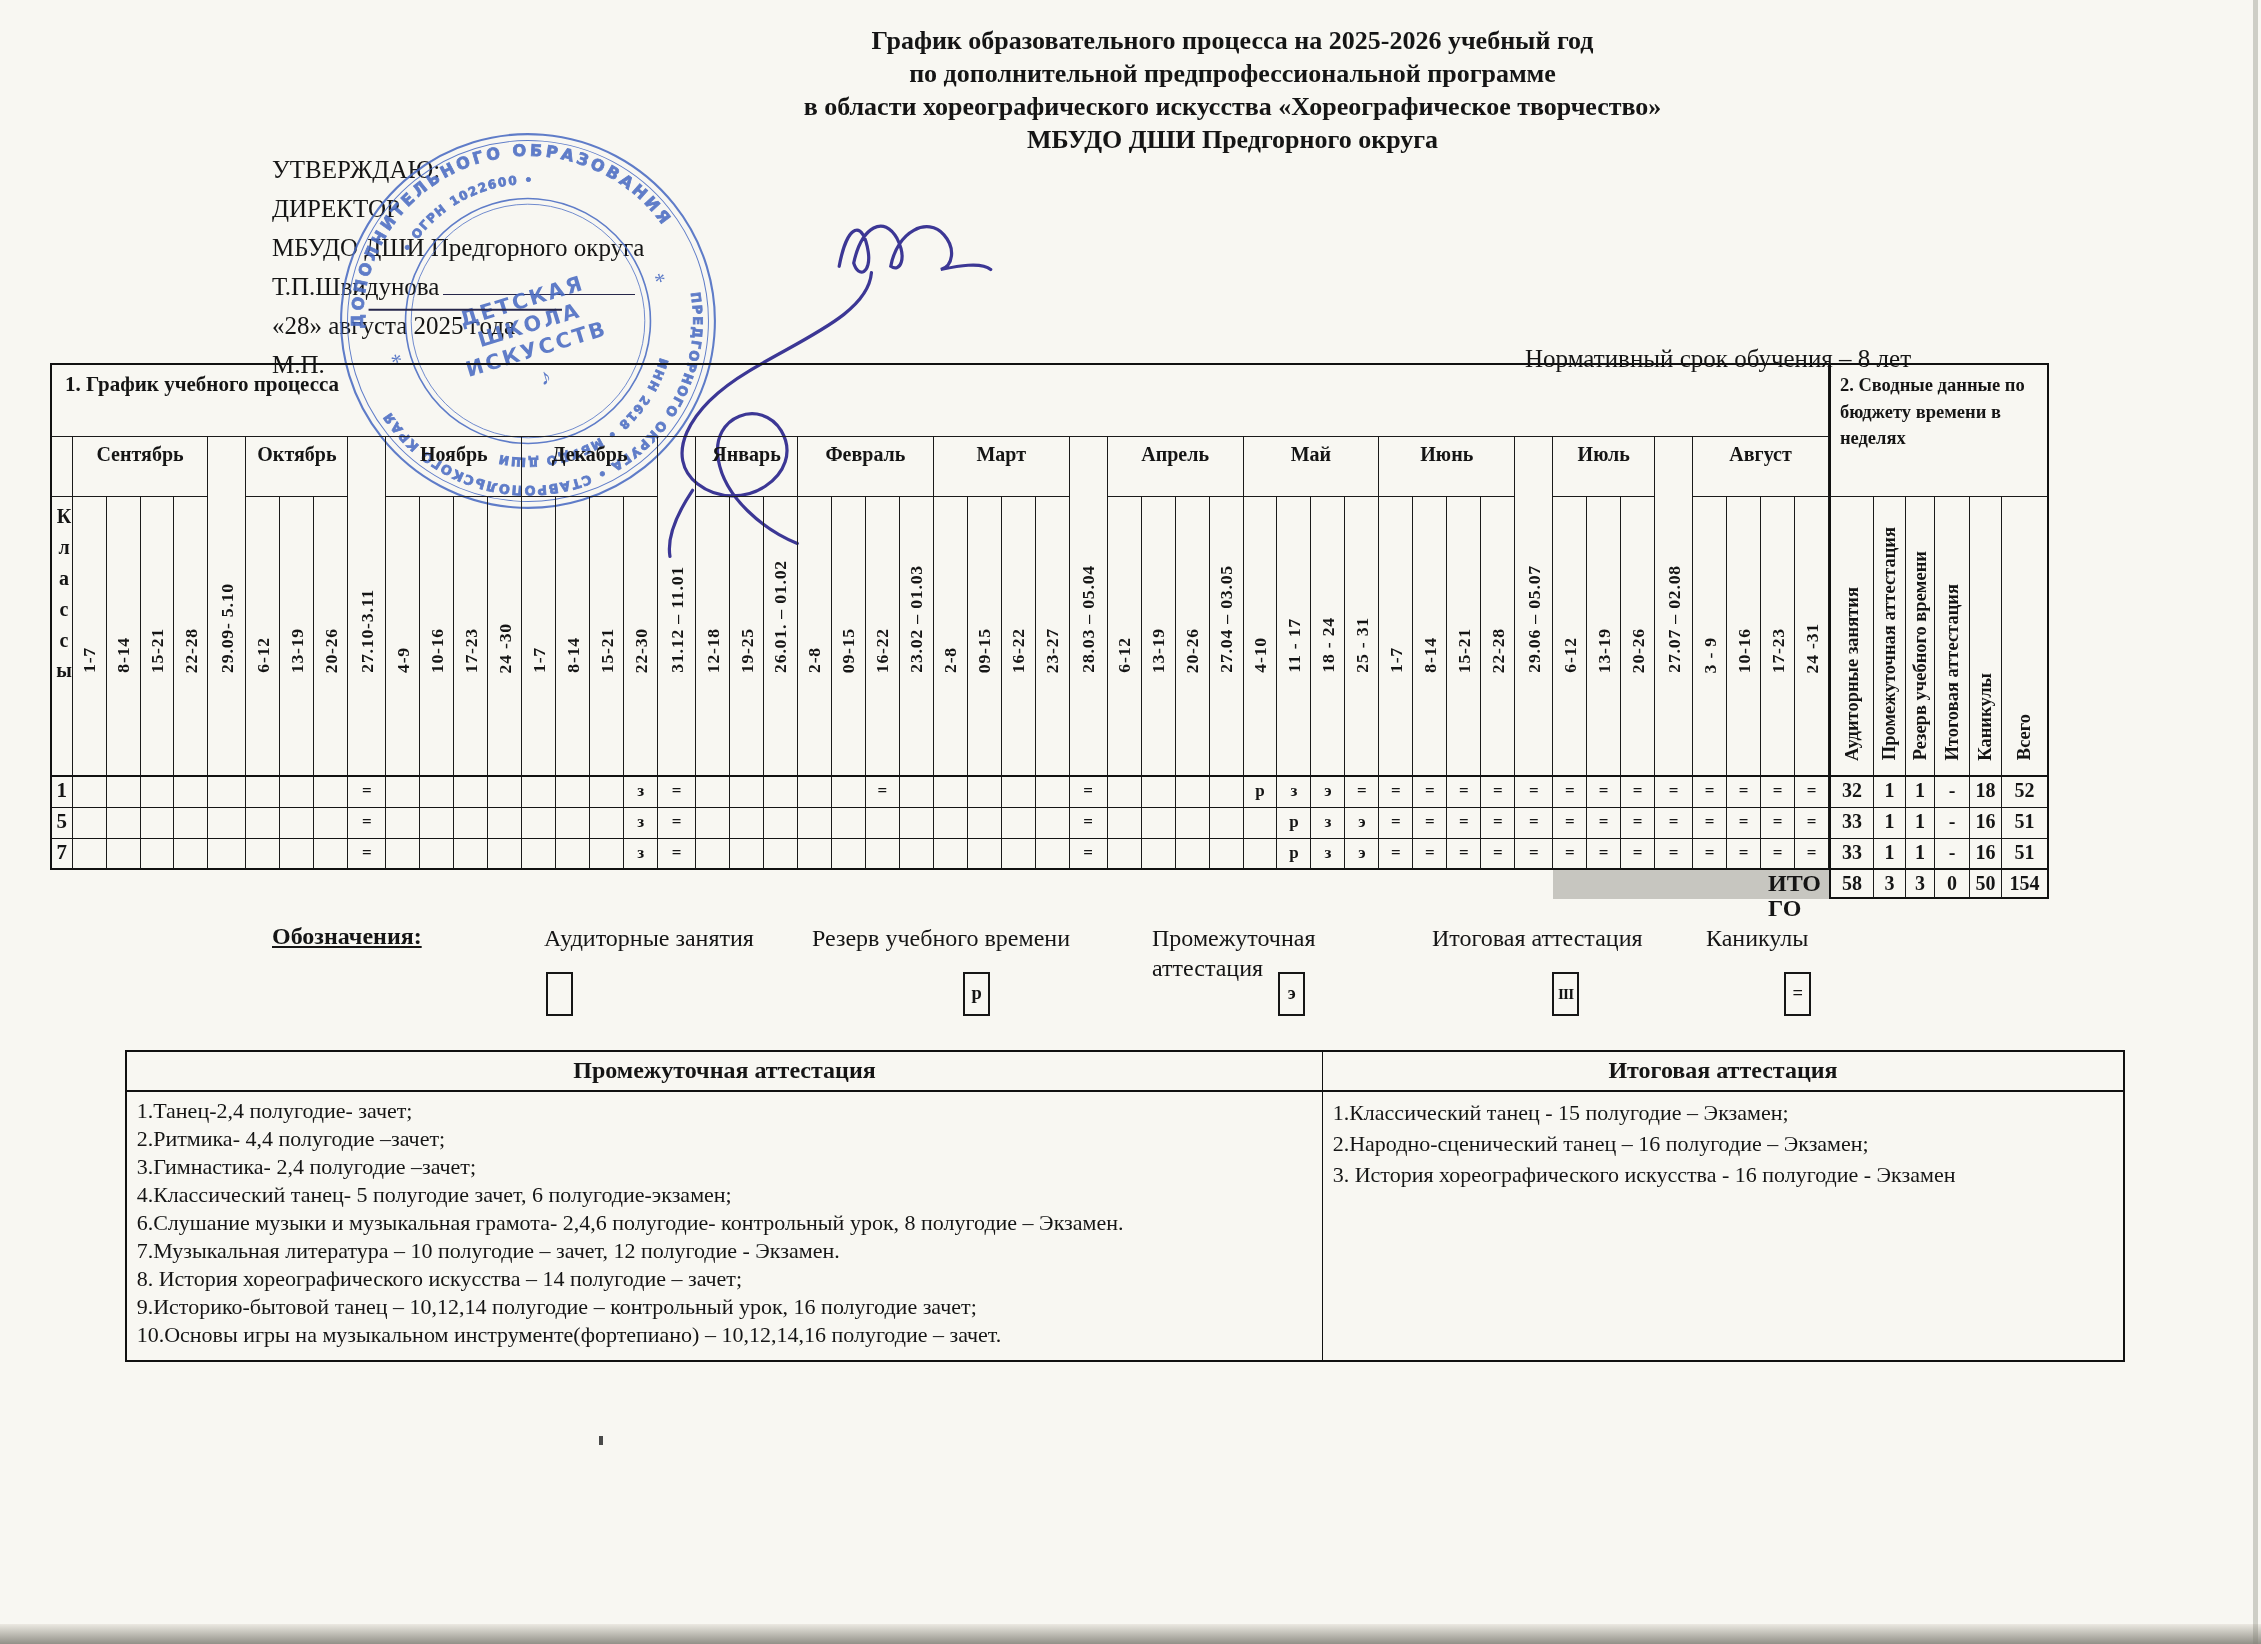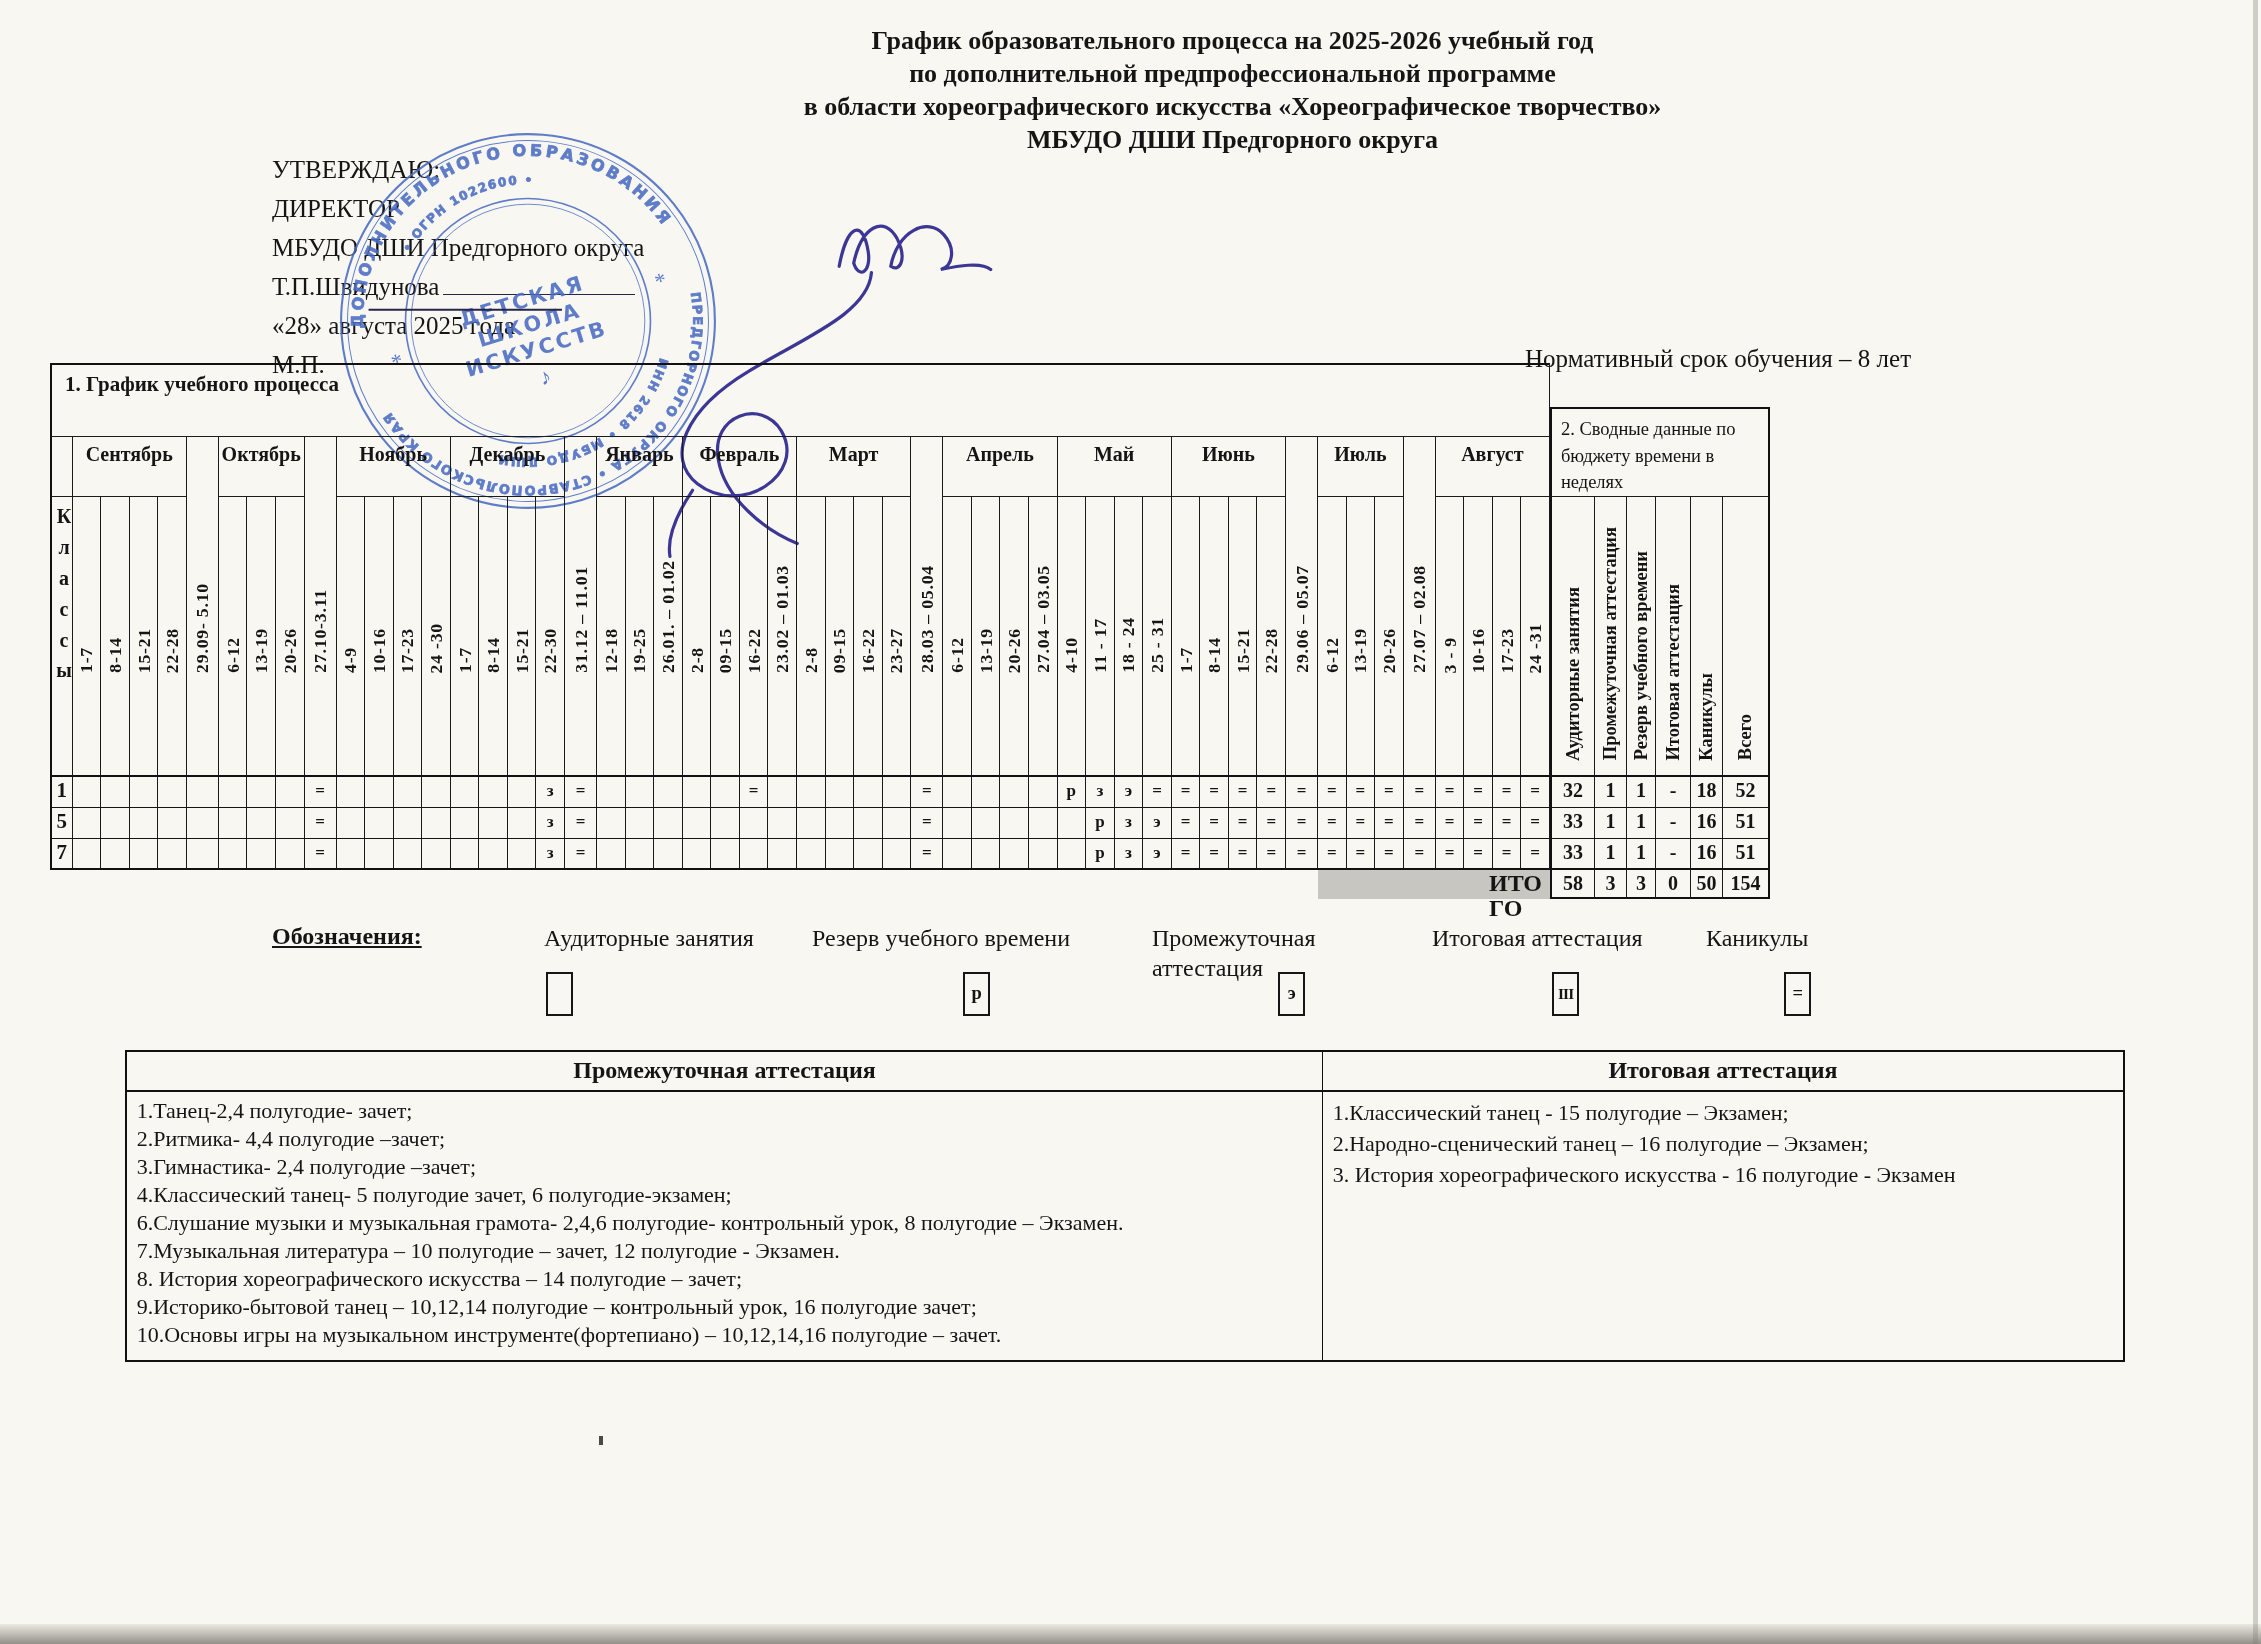--- a/index.html
+++ b/index.html
@@ -12,36 +12,36 @@
   .approval{position:absolute;left:272px;top:150px;font-size:25px;line-height:39px;}
   .approval .sig-underline{display:inline-block;width:192px;height:27px;
                            border-bottom:1.8px solid #26264a;margin-left:3.2px;}
   .norm-term{position:absolute;left:1525px;top:345px;font-size:25px;}
 
   
   .stamp{position:absolute;left:329px;top:118px;opacity:.88;pointer-events:none;}
   .signature{position:absolute;left:346px;top:192px;pointer-events:none;}
 
   
-  .tbl{position:absolute;left:50px;top:363px;width:1720px;display:grid;
+  .tbl{position:absolute;left:50px;top:363px;width:1999px;display:grid;
        grid-template-rows:74px 60px 280px 31px 31px 31px 29px;}
   .c{box-sizing:border-box;position:relative;border-right:1.2px solid #1b1b1b;
      border-bottom:1.2px solid #1b1b1b;background:transparent;}
   .bt3{border-top:2.4px solid #111;}
   .bl3{border-left:2.4px solid #111;}
   .br3{border-right:2.4px solid #111;}
   .bb3{border-bottom:2.4px solid #111;}
   .bb2{border-bottom:1.8px solid #141414;}
   .thickl{border-left:2px solid #111;}
   .plain{border:none;}
   .grey{border:none;background:#c7c6c0;}
   .grey span{display:block;margin-left:auto;margin-top:0.8px;width:61px;font-weight:bold;
              font-size:24px;line-height:1.05;word-break:break-all;text-align:left;}
   .title1{font-weight:bold;font-size:21px;padding:7.3px 13px;}
-  .sec2{font-weight:normal;font-size:18.5px;line-height:1.42;padding:7.3px 8.9px;margin-top:44px;}
+  .sec2{font-weight:bold;font-size:18.5px;line-height:1.42;padding:7.3px 8.9px;}
   .month{font-weight:bold;font-size:20px;text-align:center;padding-top:5.6px;}
   .wk span, .sumlab span{position:absolute;left:50%;writing-mode:vertical-rl;
       transform:translateX(-50%) rotate(180deg);white-space:nowrap;font-weight:bold;}
   .wk span{bottom:102px;font-size:17.7px;letter-spacing:0.8px;}
   .sumlab span{bottom:14.5px;font-size:18.5px;}
   .cls{text-align:center;}
   .cls span{display:inline-block;margin-top:8px;writing-mode:vertical-lr;
             text-orientation:upright;font-weight:bold;font-size:20px;letter-spacing:8.9px;}
   .clsnum{font-weight:bold;font-size:21px;text-align:center;padding-top:0.8px;}
   .mark{font-weight:bold;font-size:17px;text-align:center;padding-top:4px;}

